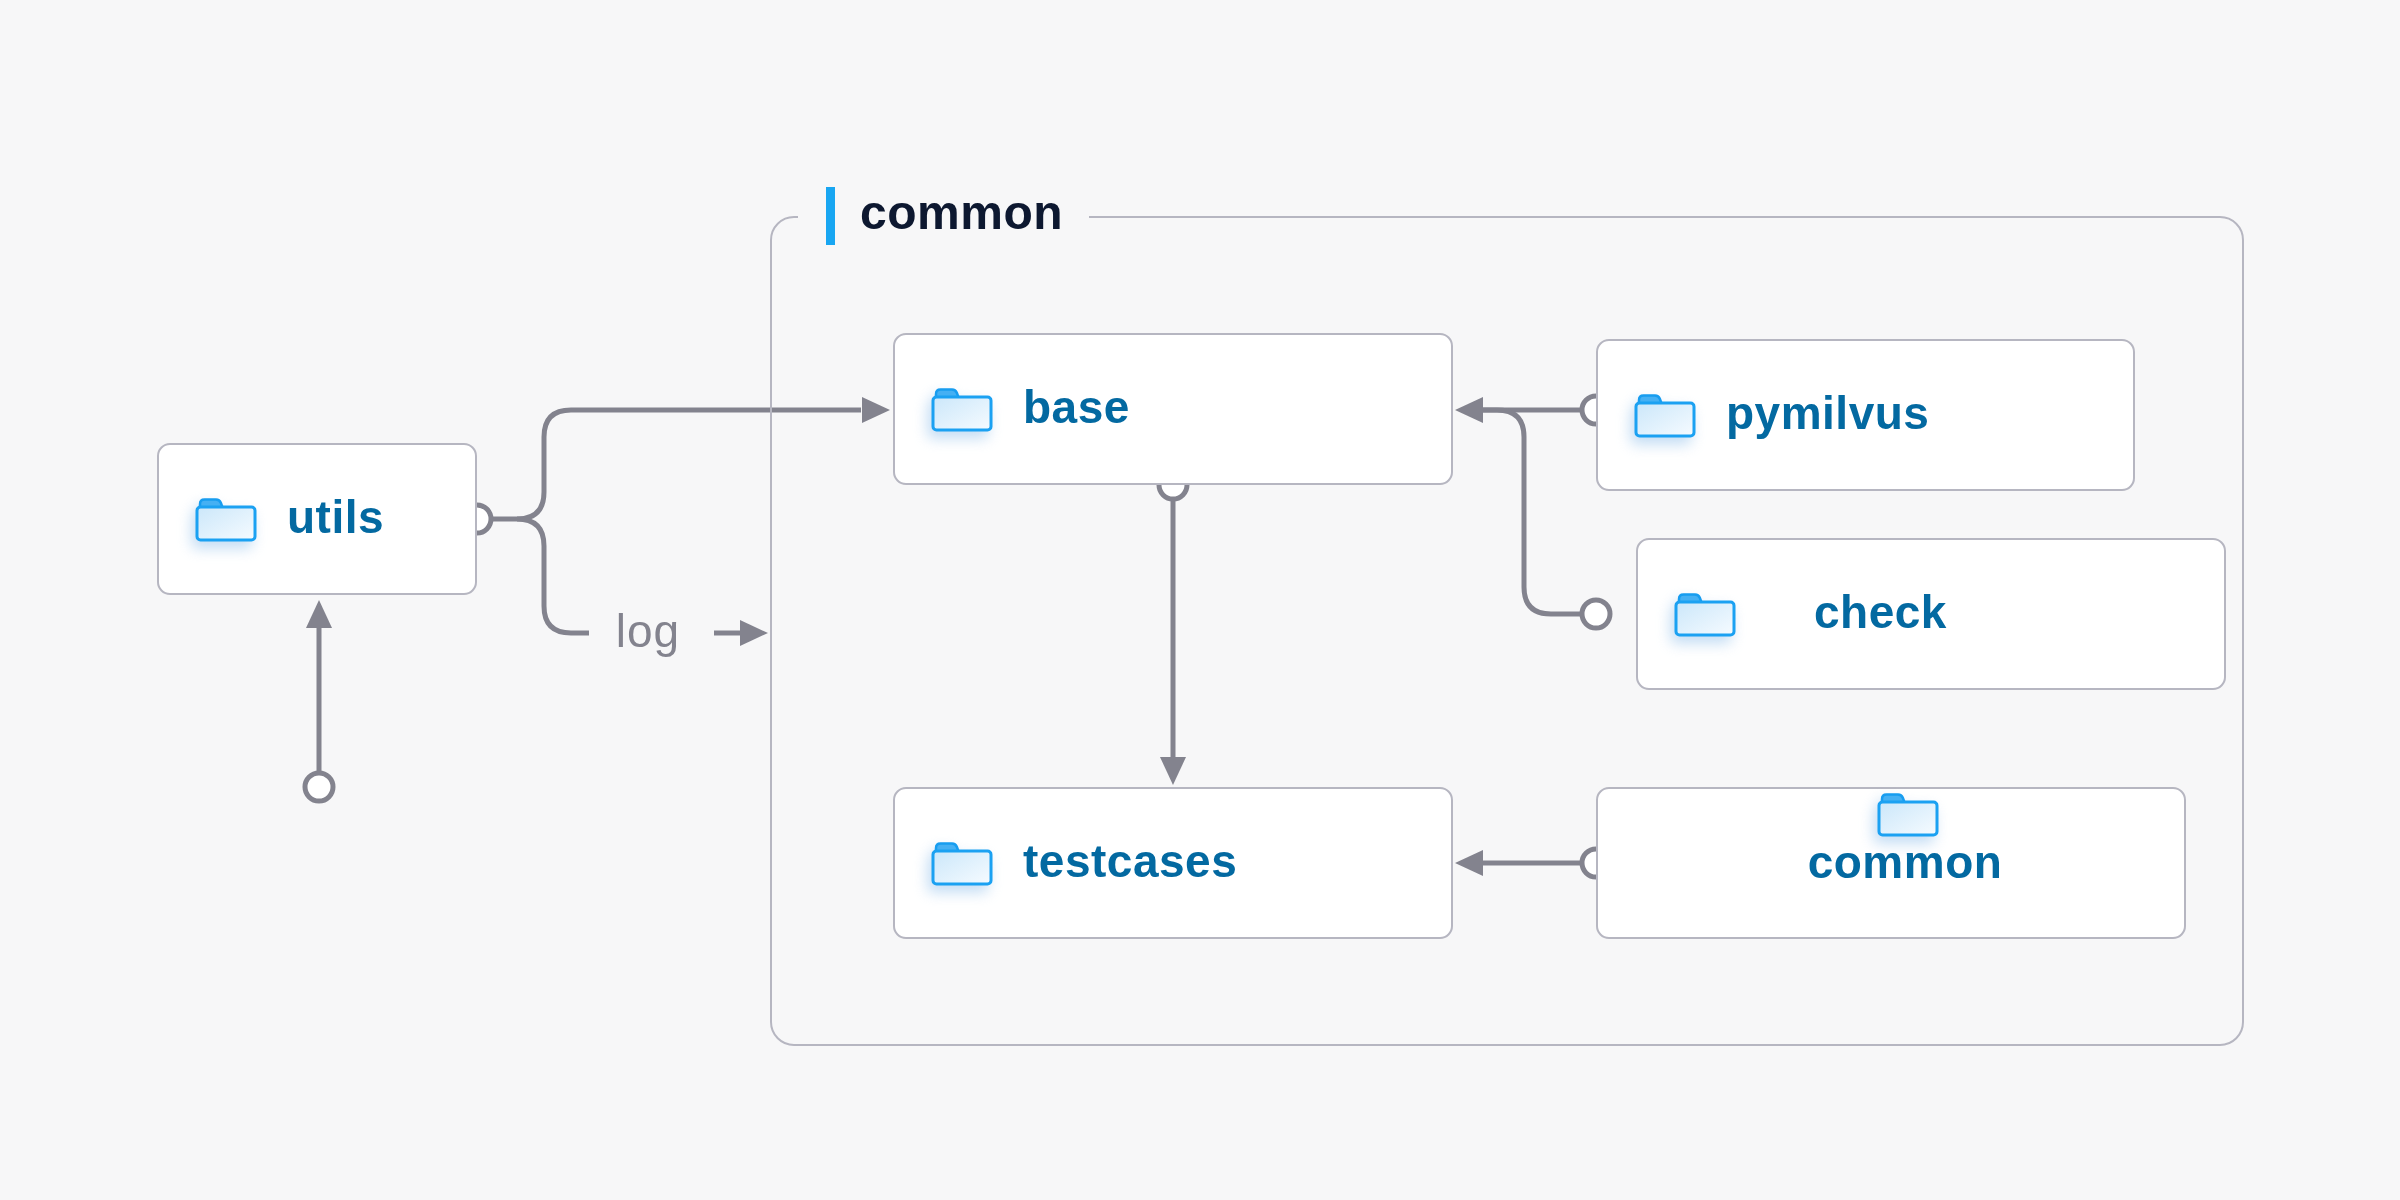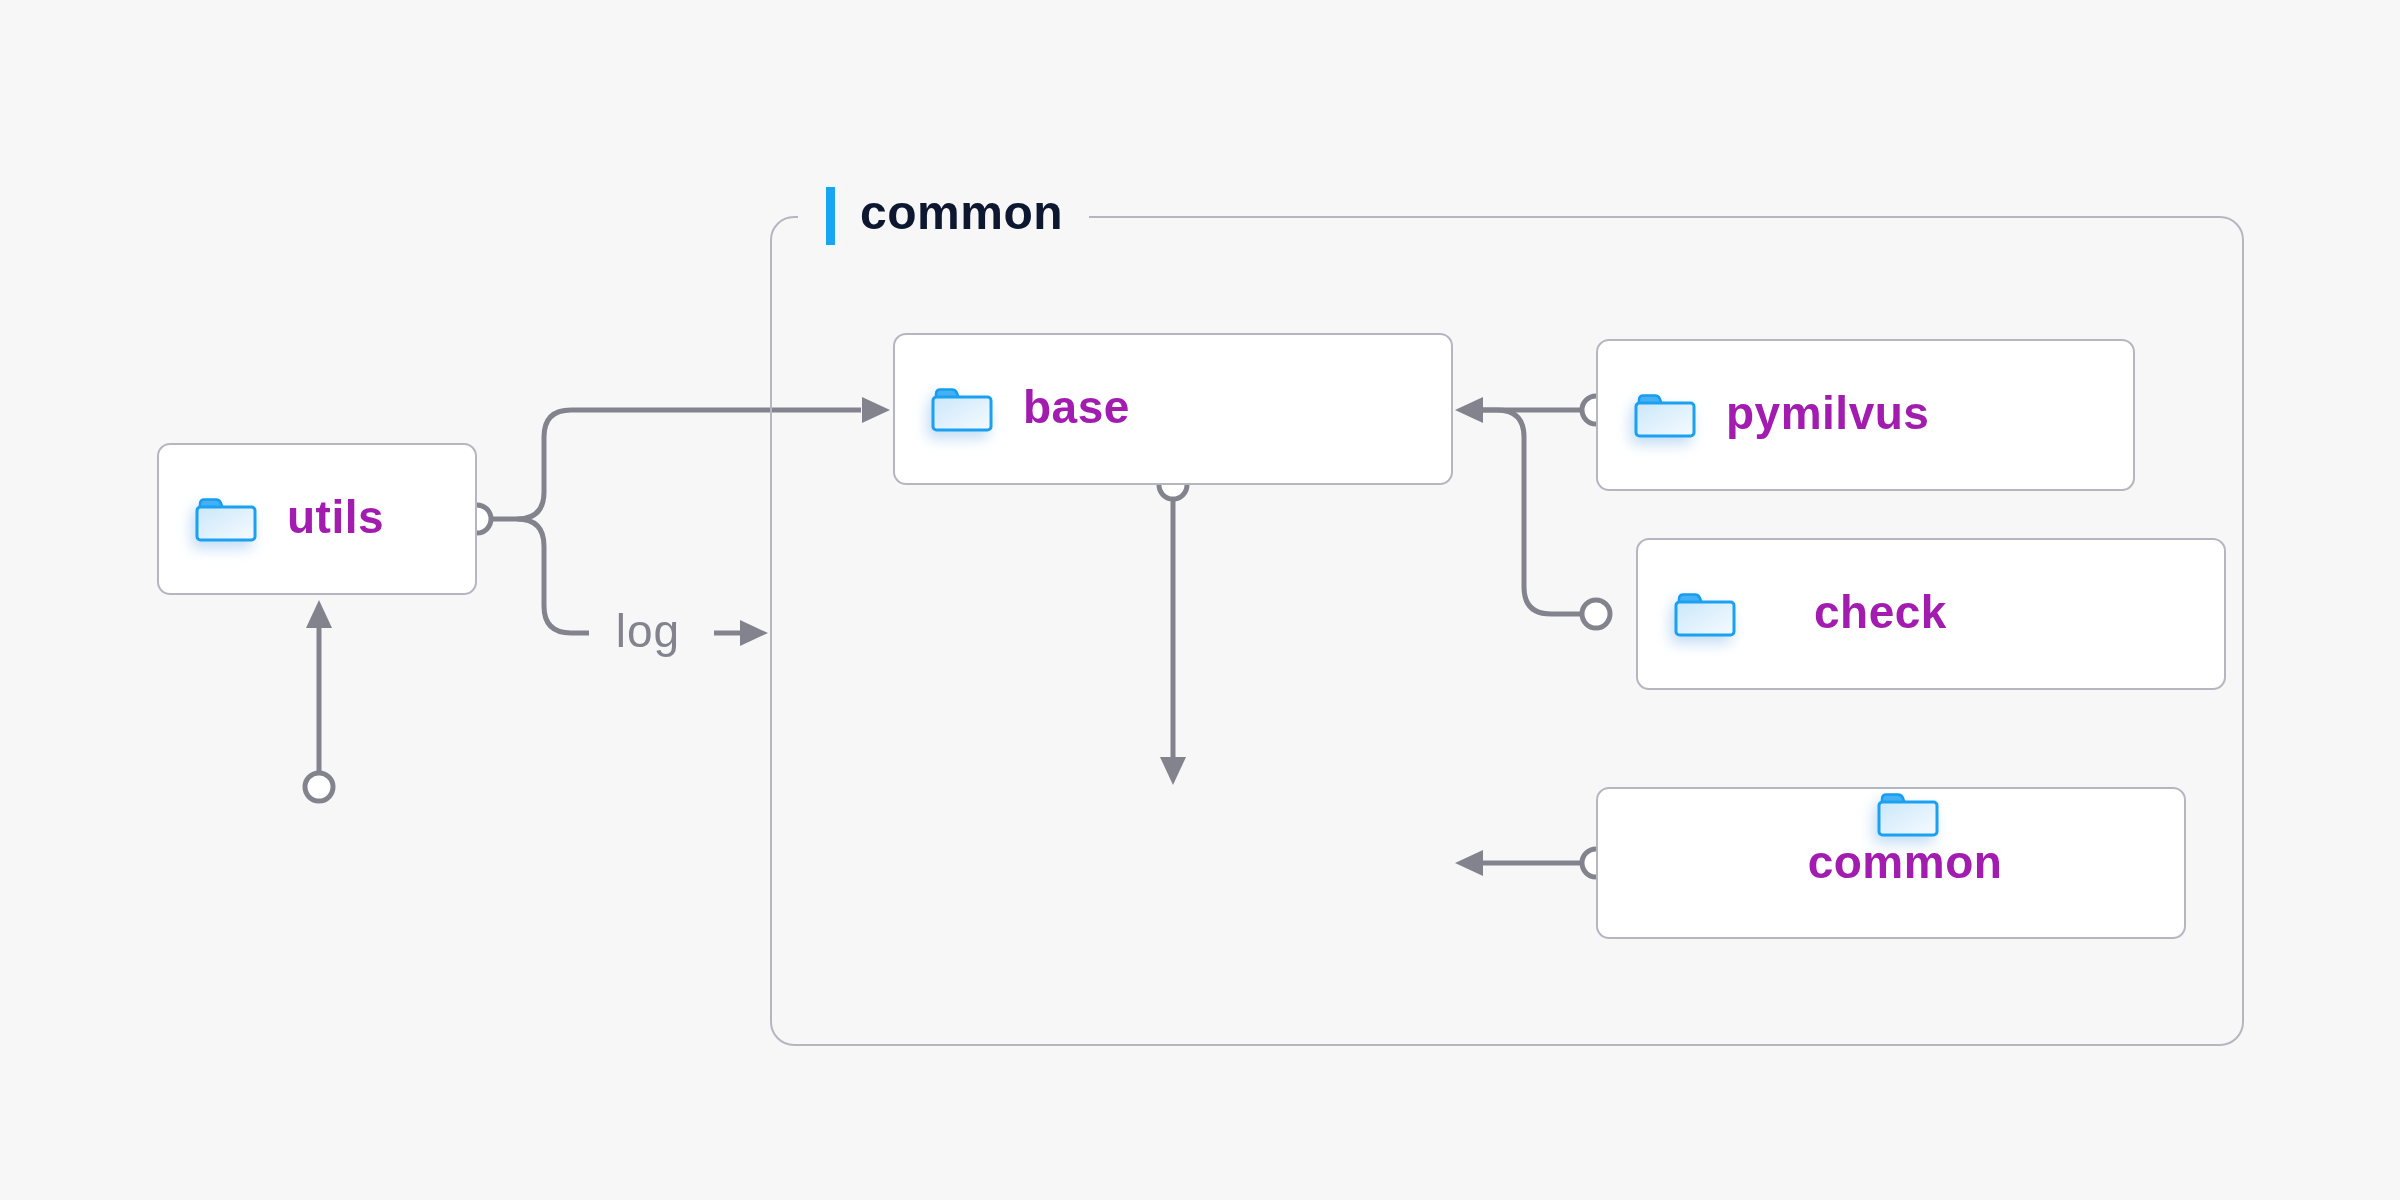--- a/index.html
+++ b/index.html
@@ -50,21 +50,21 @@
   .node .folder{
     margin-left:34px;flex:none;
     display:flex;align-items:center;
   }
   .node .folder svg{
     filter:drop-shadow(-4px 7px 7px rgba(125,180,230,0.45));
   }
   .node .label{
     margin-left:28px;
     font-size:46px;font-weight:700;
-    color:#a21caf;letter-spacing:0.5px;
+    color:#0369a1;letter-spacing:0.5px;
     line-height:1;
     padding-bottom:4px;
   }
   .edge-label{
     position:absolute;
     left:592px;top:633px;width:112px;
     transform:translateY(-54%);
     text-align:center;
     font-size:46px;font-weight:500;
     color:#83838e;letter-spacing:1px;
@@ -141,20 +141,29 @@
   <div class="node" style="left:893px;top:333px;width:560px;">
     <span class="folder">
       <svg width="66" height="50" viewBox="0 0 66 50">
         <path d="M7,16 L7,10 Q7,5.5 11.5,5.5 L23,5.5 Q26.5,5.5 27.8,8.8 L30.5,16 Z" fill="#45b0f3" stroke="#179df0" stroke-width="2.5"></path>
         <rect x="4" y="13" width="58" height="33" rx="3.5" fill="url(#folder-grad)" stroke="#1ba1f2" stroke-width="3"></rect>
       </svg>
     </span>
     <span class="label">base</span>
   </div>
 
+  <div class="node" style="left:893px;top:787px;width:560px;">
+    <span class="folder">
+      <svg width="66" height="50" viewBox="0 0 66 50">
+        <path d="M7,16 L7,10 Q7,5.5 11.5,5.5 L23,5.5 Q26.5,5.5 27.8,8.8 L30.5,16 Z" fill="#45b0f3" stroke="#179df0" stroke-width="2.5"></path>
+        <rect x="4" y="13" width="58" height="33" rx="3.5" fill="url(#folder-grad)" stroke="#1ba1f2" stroke-width="3"></rect>
+      </svg>
+    </span>
+    <span class="label">testcases</span>
+  </div>
 
   <div class="node" style="left:1596px;top:339px;width:539px;">
     <span class="folder">
       <svg width="66" height="50" viewBox="0 0 66 50">
         <path d="M7,16 L7,10 Q7,5.5 11.5,5.5 L23,5.5 Q26.5,5.5 27.8,8.8 L30.5,16 Z" fill="#45b0f3" stroke="#179df0" stroke-width="2.5"></path>
         <rect x="4" y="13" width="58" height="33" rx="3.5" fill="url(#folder-grad)" stroke="#1ba1f2" stroke-width="3"></rect>
       </svg>
     </span>
     <span class="label">pymilvus</span>
   </div>

